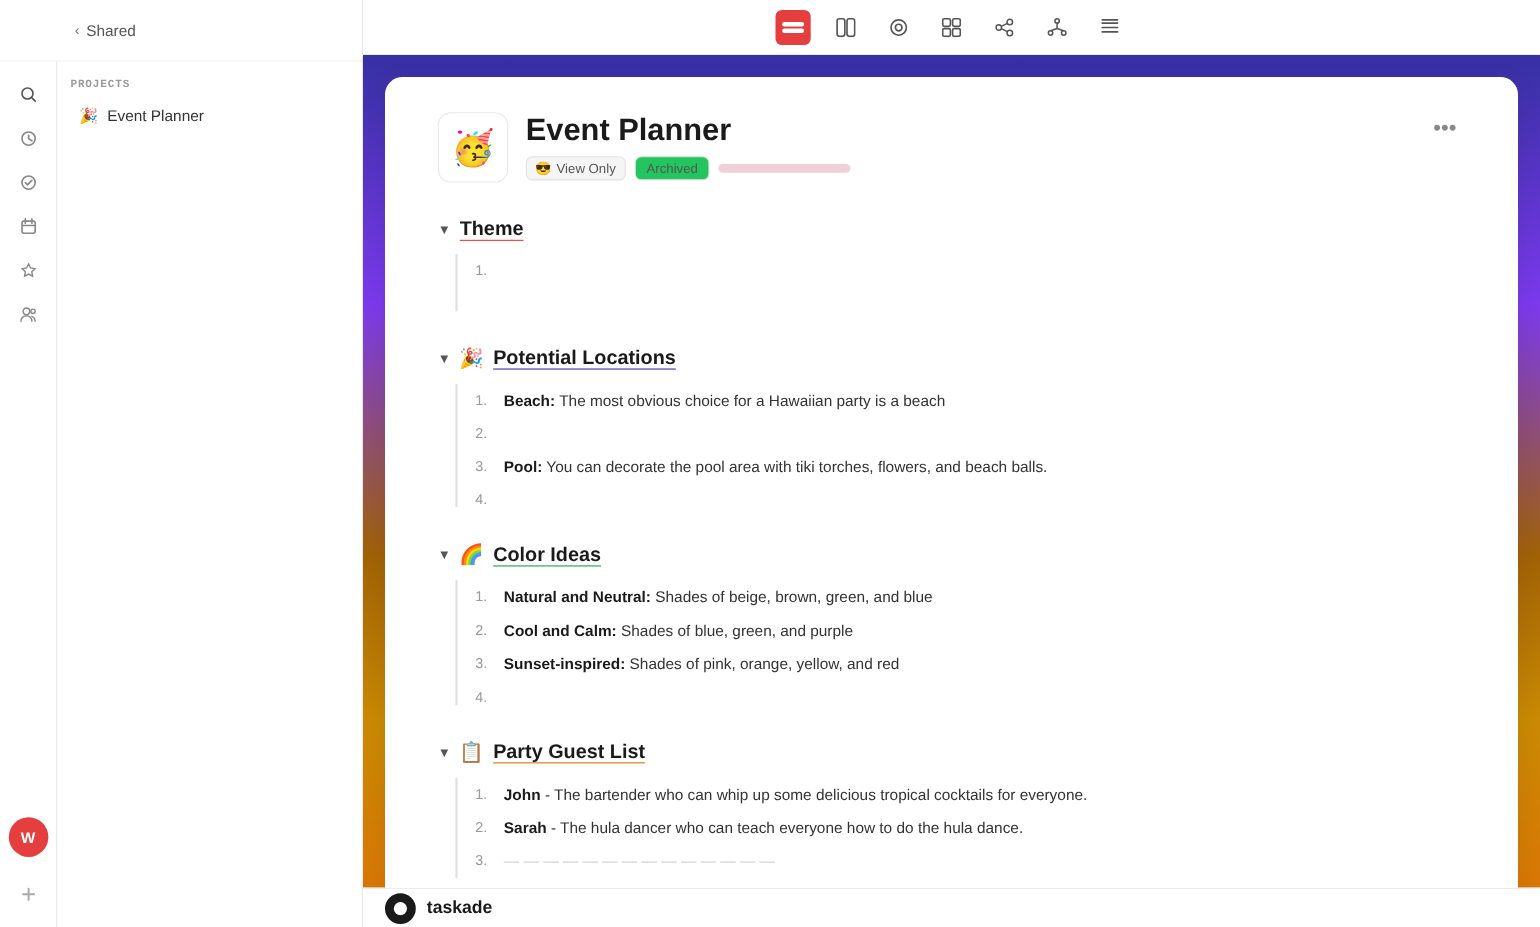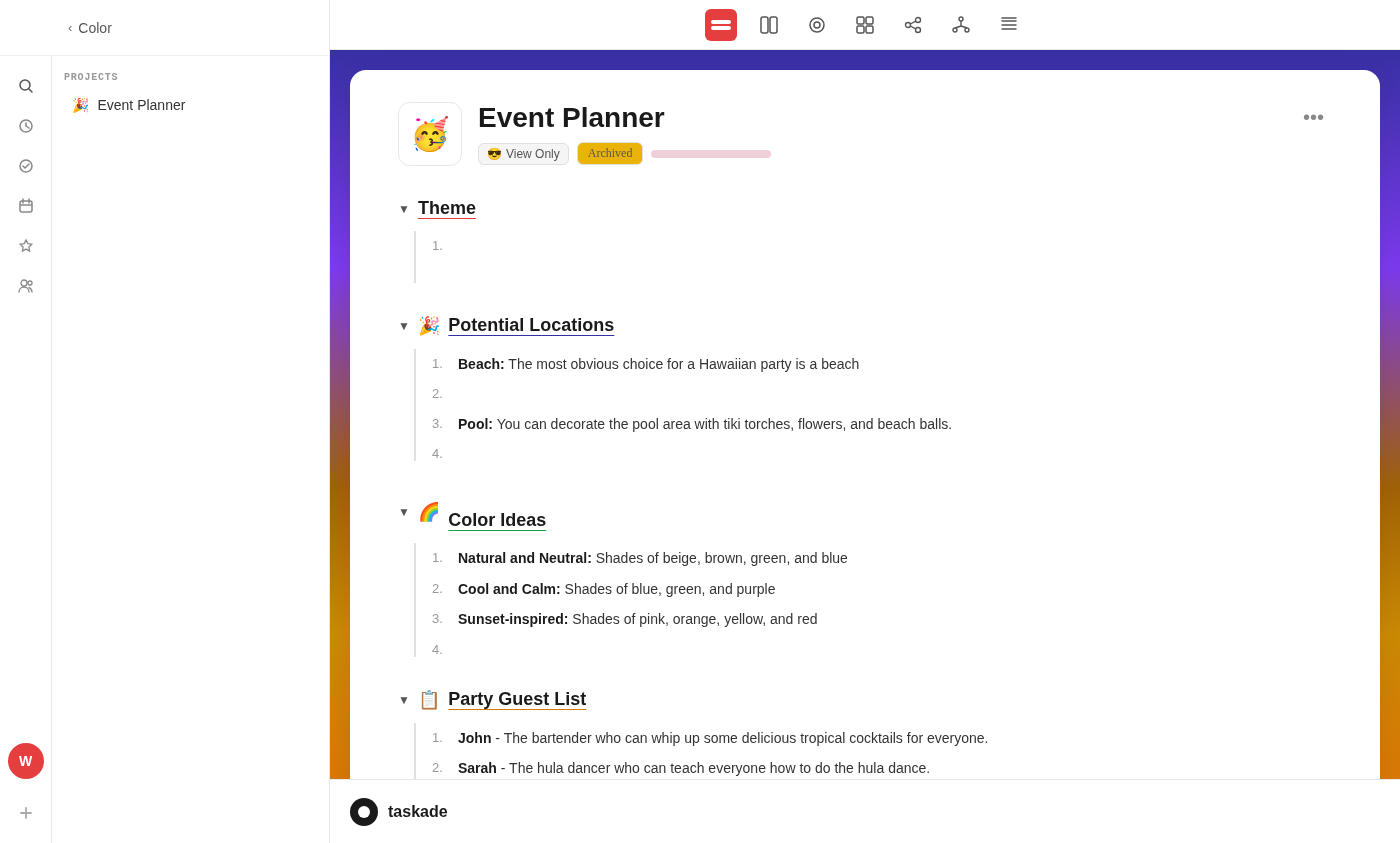--- a/index.html
+++ b/index.html
@@ -182,25 +182,24 @@
       font-size: 12px;
       color: #555;
       background: #f5f5f5;
       border: 1px solid #e0e0e0;
       border-radius: 6px;
       padding: 3px 8px;
     }
     .archived-badge {
       font-size: 12px;
       color: #555;
-      background: #eab308;
+      background: #22c55e;
       border: 1px solid #e0e0e0;
       border-radius: 6px;
       padding: 3px 10px;
-      font-family: Liberation Serif, serif;
     }
     .progress-bar {
       width: 120px;
       height: 8px;
       background: #f0d0d8;
       border-radius: 4px;
     }
     .doc-more-btn {
       background: none;
       border: none;
@@ -222,21 +221,21 @@
     .collapse-arrow { color: #555; font-size: 12px; }
     .section-title {
       font-size: 18px;
       font-weight: 700;
       color: #1a1a1a;
       text-decoration: underline;
       text-underline-offset: 4px;
     }
     .section-title.theme-underline { text-decoration-color: #e53e3e; text-align: center; }
     .section-title.locations-underline { text-decoration-color: #3730a3; }
-    .section-title.colors-underline { text-decoration-color: #16a34a; margin-top: 17px; }
+    .section-title.colors-underline { text-decoration-color: #16a34a; }
     .section-title.guest-underline { text-decoration-color: #d97706; }
 
     .section-list {
       border-left: 2px solid #e0e0e0;
       margin-left: 16px;
       padding-left: 16px;
     }
     .list-item {
       display: flex;
       align-items: flex-start;
@@ -251,21 +250,21 @@
       font-size: 13px;
       min-width: 16px;
       margin-top: 1px;
     }
     .list-content { flex: 1; }
     .list-content b { font-weight: 600; color: #1a1a1a; text-align: right; }
     .empty-item { height: 22px; }
 
     
     .app-footer {
-      height: 64px;
+      height: 36px;
       background: #fff;
       border-top: 1px solid #e8e8e8;
       display: flex;
       align-items: center;
       padding: 0 20px;
       gap: 10px;
     }
     .footer-logo {
       width: 28px;
       height: 28px;
@@ -282,21 +281,21 @@
 </head>
 <body>
 
 <div class="sidebar">
   <div class="sidebar-top">
     <div style="width:52px; display:flex; align-items:center; justify-content:center;">
       
     </div>
     <button class="back-btn">
       <span class="back-chevron">‹</span>
-      <span>Color</span>
+      <span>Shared</span>
     </button>
   </div>
 
   <div class="sidebar-icons">
     <div class="sidebar-icon active">
       <svg width="16" height="16" viewBox="0 0 16 16" fill="none">
         <circle cx="7" cy="7" r="5" stroke="#555" stroke-width="1.5"></circle>
         <line x1="11" y1="11" x2="14" y2="14" stroke="#555" stroke-width="1.5" stroke-linecap="round"></line>
       </svg>
     </div>

